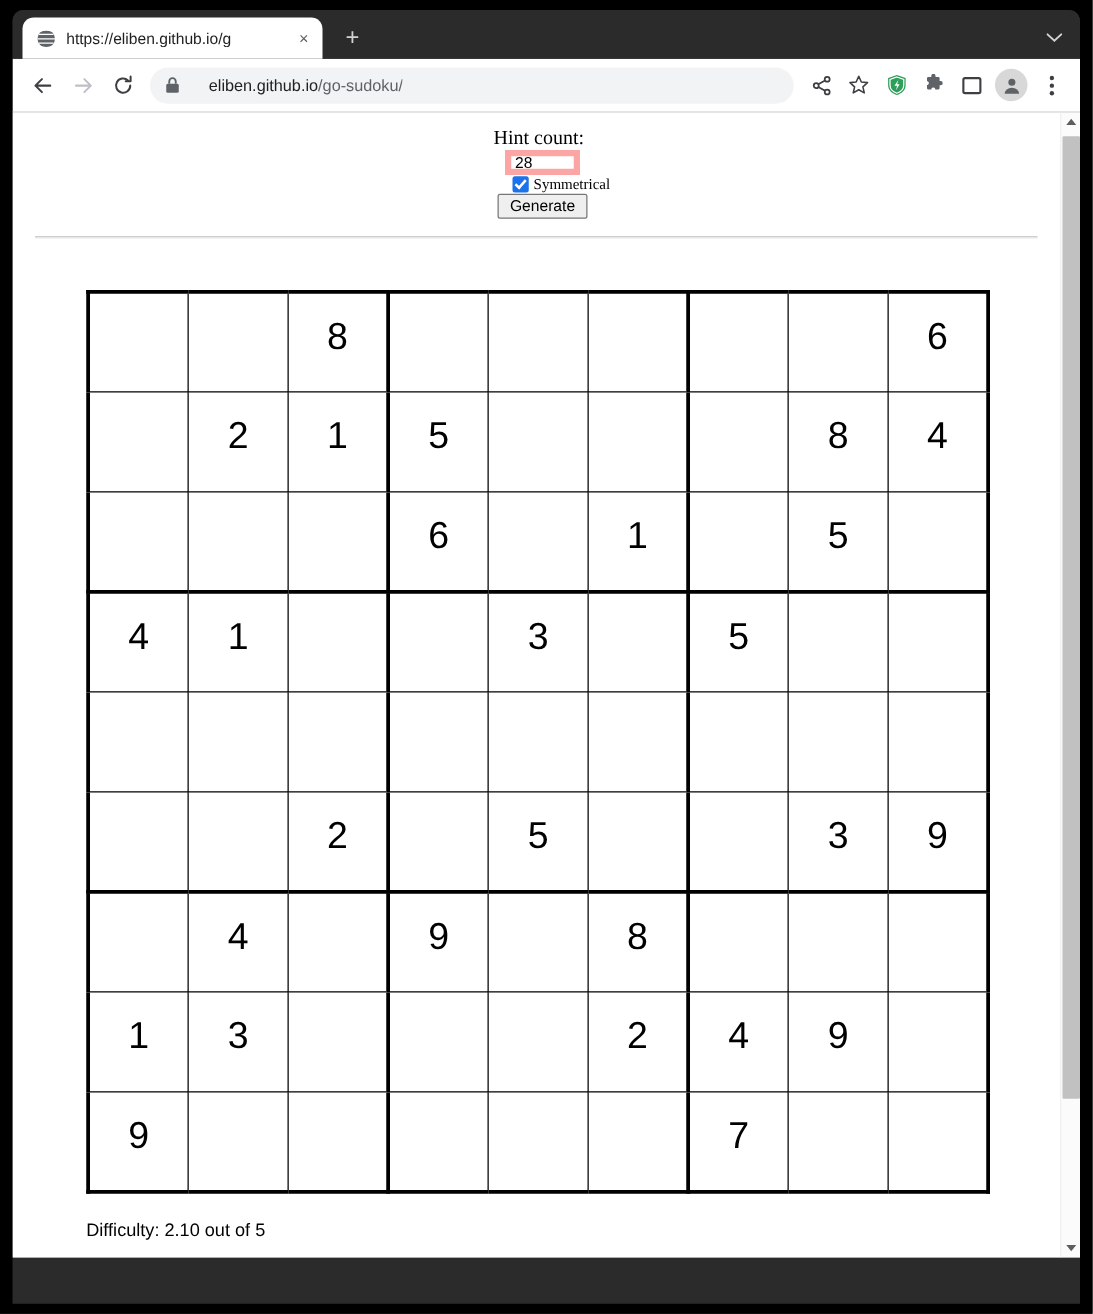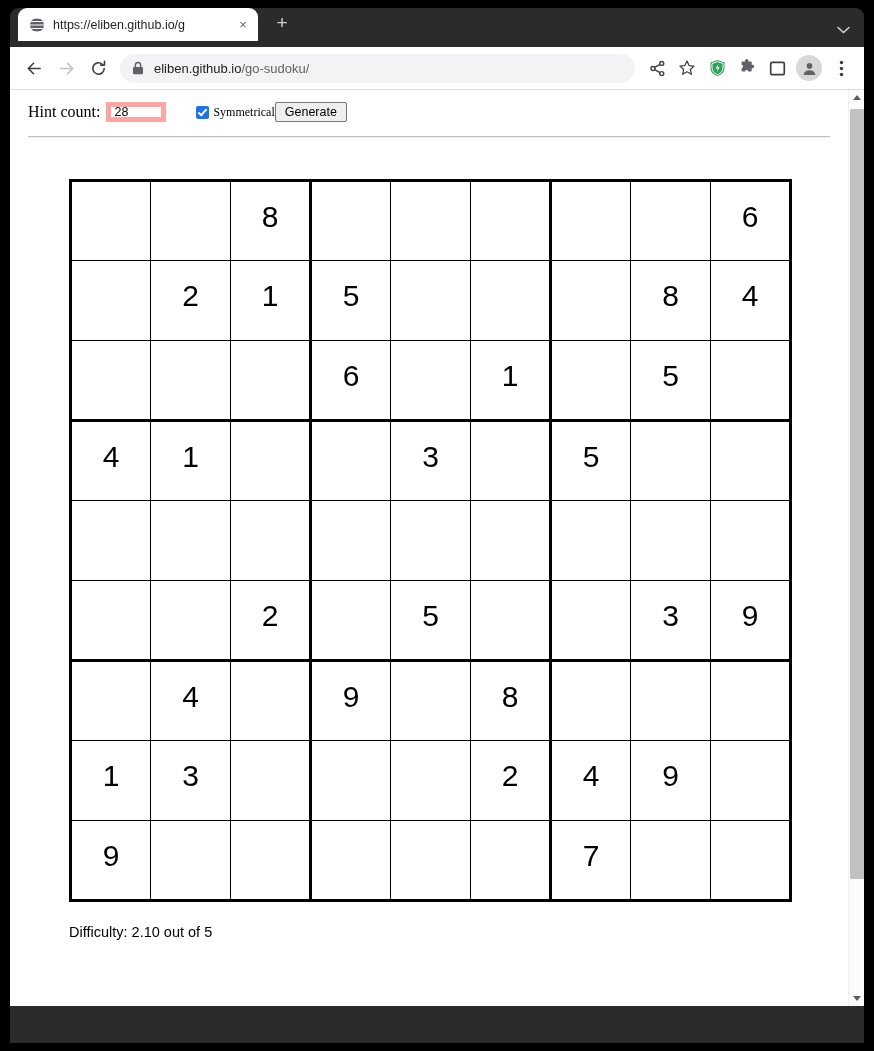--- a/index.html
+++ b/index.html
@@ -50,20 +50,21 @@
   .wbtn .mini-line { width: 11px; height: 2px; background: #d6d6d6; }
   .wbtn .mini-sq { width: 10px; height: 10px; border: 2px solid #d6d6d6; }
   #btn-close { background: #e8481c; }
   #btn-close svg { display: block; }
 
   
   #tabstrip {
     height: 39px;
     background: #2b2b2b;
     display: flex;
+    align-items: flex-end;
     padding-left: 8px;
     position: relative;
   }
   #tab-active {
     width: 240px; height: 33px;
     background: #ffffff;
     border-radius: 9px 9px 0 0;
     display: flex; align-items: center;
     padding: 0 7px 0 11px;
     gap: 8px;
@@ -113,21 +114,21 @@
     border-radius: 50%;
   }
   #omnibox {
     flex: 1;
     height: 29px;
     background: #f1f3f4;
     border-radius: 15px;
     display: flex;
     align-items: center;
     padding: 0 12px;
-    gap: 10px;
+    gap: 23px;
     margin: 0 6px 0 5px;
     min-width: 0;
   }
   #lock-icon { flex: none; }
   #url-text {
     font-size: 13px;
     color: #202124;
     white-space: nowrap;
     overflow: hidden;
   }
@@ -164,20 +165,21 @@
 
   
   #controls {
     display: flex;
     align-items: center;
     font-family: "Liberation Serif", serif;
     font-size: 16px;
     color: #000;
     padding: 4px 0 0 10px;
     gap: 0;
+    flex-direction: column;
   }
   #hint-label { margin-right: 6px; }
   #hint-input {
     width: 60px; height: 20px;
     border: 5px solid #fca5a5;
     background: #fff;
     font-family: "Liberation Sans", sans-serif;
     font-size: 12.5px;
     padding: 0 3px;
     color: #000;

